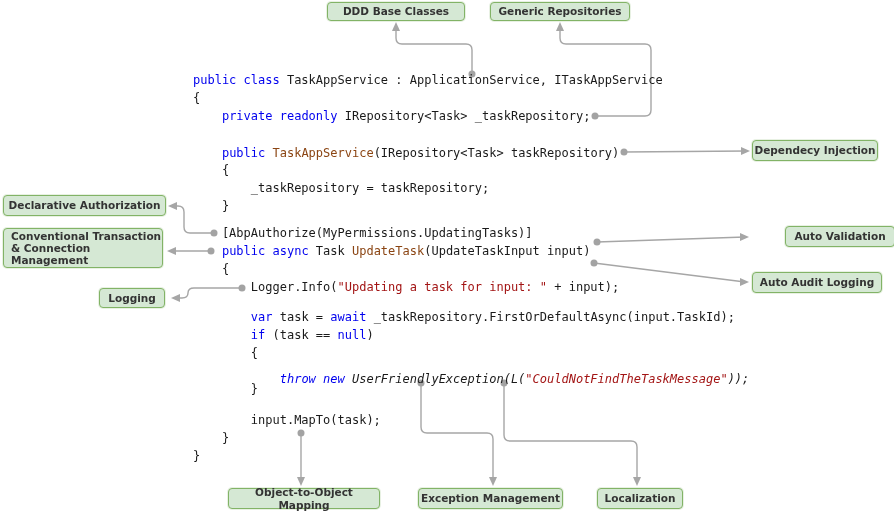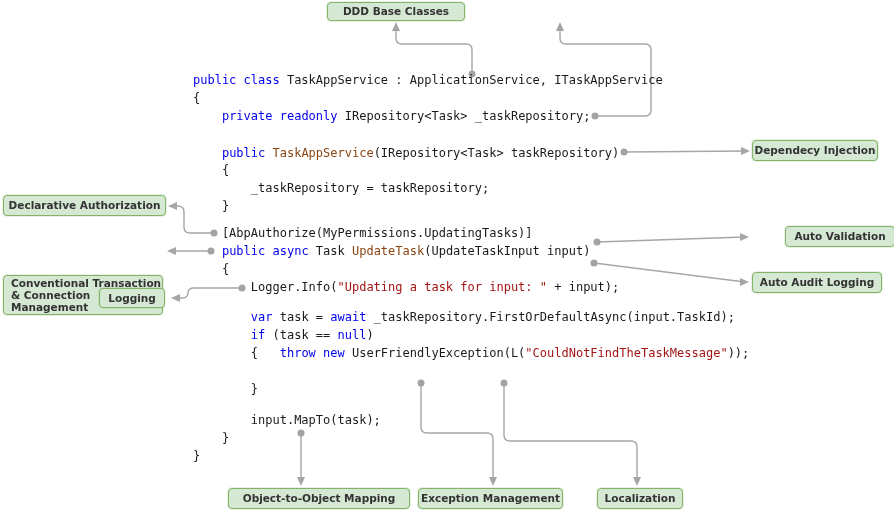--- a/index.html
+++ b/index.html
@@ -11,21 +11,21 @@
   .gbox{
     position:absolute;display:flex;align-items:center;justify-content:center;
     background:var(--box-fill,#d5e8d4);
     border:1.5px solid var(--box-border,#82b366);
     border-radius:4px;
     box-shadow:0 0 0 1px rgba(130,179,102,.18);
     color:var(--box-text,#333);
     font-size:10.5px;font-weight:bold;line-height:1.15;
     white-space:pre-line;text-align:center;box-sizing:border-box;
   }
-  .gbox.align-left{justify-content:flex-start;text-align:left;padding-left:7px;margin-top:47px;}
+  .gbox.align-left{justify-content:flex-start;text-align:left;padding-left:7px;}
   #code{position:absolute;left:0;top:0;width:894px;height:511px;}
   .code-line{
     position:absolute;left:193px;white-space:pre;
     font-family:"DejaVu Sans Mono",monospace;
     font-size:12px;line-height:18px;height:18px;
     color:var(--code,#1a1a1a);
   }
   .tok-kw{color:var(--kw,#0000ee);}
   .tok-m{color:var(--method,#8b4513);}
   .tok-s{color:var(--str,#a31515);}
@@ -100,31 +100,32 @@
       <div class="code-line" style="top: 161px;"><span class="tok-p">    {</span></div>
       <div class="code-line" style="top: 179px;"><span class="tok-p">        _taskRepository = taskRepository;</span></div>
       <div class="code-line" style="top: 197px;"><span class="tok-p">    }</span></div>
       <div class="code-line" style="top: 224px;"><span class="tok-p">    [AbpAuthorize(MyPermissions.UpdatingTasks)]</span></div>
       <div class="code-line" style="top: 242px; text-align: center;"><span class="tok-p">    </span><span class="tok-kw">public async </span><span class="tok-p">Task </span><span class="tok-m">UpdateTask</span><span class="tok-p">(UpdateTaskInput input)</span></div>
       <div class="code-line" style="top: 260px;"><span class="tok-p">    {</span></div>
       <div class="code-line" style="top: 278px;"><span class="tok-p">        Logger.Info(</span><span class="tok-s">"Updating a task for input: "</span><span class="tok-p"> + input);</span></div>
       <div class="code-line" style="top: 308px;"><span class="tok-p">        </span><span class="tok-kw">var </span><span class="tok-p">task = </span><span class="tok-kw">await </span><span class="tok-p">_taskRepository.FirstOrDefaultAsync(input.TaskId);</span></div>
       <div class="code-line" style="top: 326px;"><span class="tok-p">        </span><span class="tok-kw">if </span><span class="tok-p">(task == </span><span class="tok-kw">null</span><span class="tok-p">)</span></div>
       <div class="code-line" style="top: 344px;"><span class="tok-p">        {</span></div>
-      <div class="code-line" style="top: 344px;"><span class="tok-p">            </span><span class="tok-kw">throw new </span><span class="tok-p">UserFriendlyException(L(</span><span class="tok-s">"CouldNotFindTheTaskMessage"</span><span class="tok-p">));</span></div>
+      <div class="code-line" style="top: 370px; font-style: italic;"><span class="tok-p">            </span><span class="tok-kw">throw new </span><span class="tok-p">UserFriendlyException(L(</span><span class="tok-s">"CouldNotFindTheTaskMessage"</span><span class="tok-p">));</span></div>
       <div class="code-line" style="top: 380px;"><span class="tok-p">        }</span></div>
       <div class="code-line" style="top: 411px;"><span class="tok-p">        input.MapTo(task);</span></div>
       <div class="code-line" style="top: 429px;"><span class="tok-p">    }</span></div>
       <div class="code-line" style="top: 447px;"><span class="tok-p">}</span></div>
     </div>
 
   <div class="gbox" style="left: 327px; top: 2px; width: 138px; height: 19px;">DDD Base Classes</div>
+  <div class="gbox" style="left: 490px; top: 2px; width: 140px; height: 19px;">Generic Repositories</div>
   <div class="gbox" style="left: 752px; top: 140px; width: 126px; height: 21px;">Dependecy Injection</div>
   <div class="gbox" style="left: 752px; top: 226px; width: 110px; height: 21px; margin-left: 33px;">Auto Validation</div>
   <div class="gbox" style="left: 752px; top: 272px; width: 130px; height: 21px;">Auto Audit Logging</div>
   <div class="gbox" style="left: 3px; top: 195px; width: 163px; height: 21px;">Declarative Authorization</div>
   <div class="gbox align-left" style="left: 3px; top: 228px; width: 160px; height: 40px;">Conventional Transaction
 &amp; Connection Management</div>
   <div class="gbox" style="left: 99px; top: 288px; width: 66px; height: 20px;">Logging</div>
-  <div class="gbox" style="left: 228px; top: 488px; width: 182px; height: 21px;">Object-to-Object Mapping</div>
+  <div class="gbox" style="left: 228px; top: 488px; width: 152px; height: 21px;">Object-to-Object Mapping</div>
   <div class="gbox" style="left: 418px; top: 488px; width: 145px; height: 21px;">Exception Management</div>
   <div class="gbox" style="left: 597px; top: 488px; width: 86px; height: 21px;">Localization</div>
 </div>
 
 </body></html>

